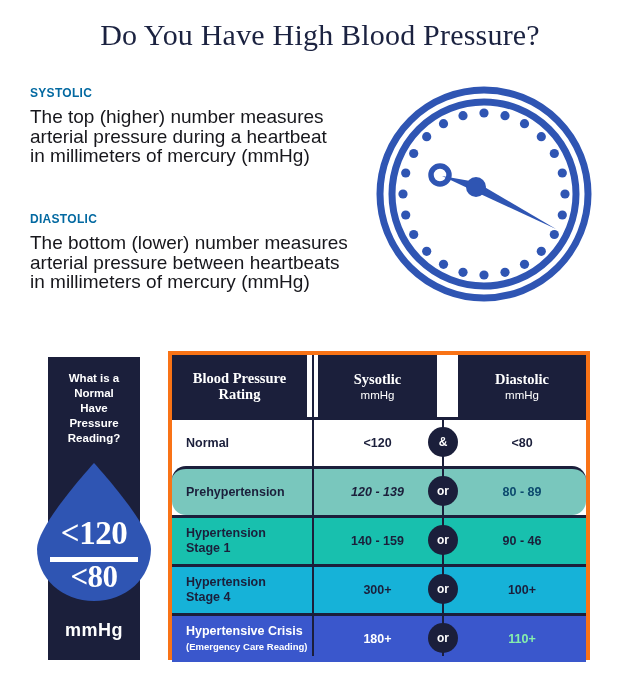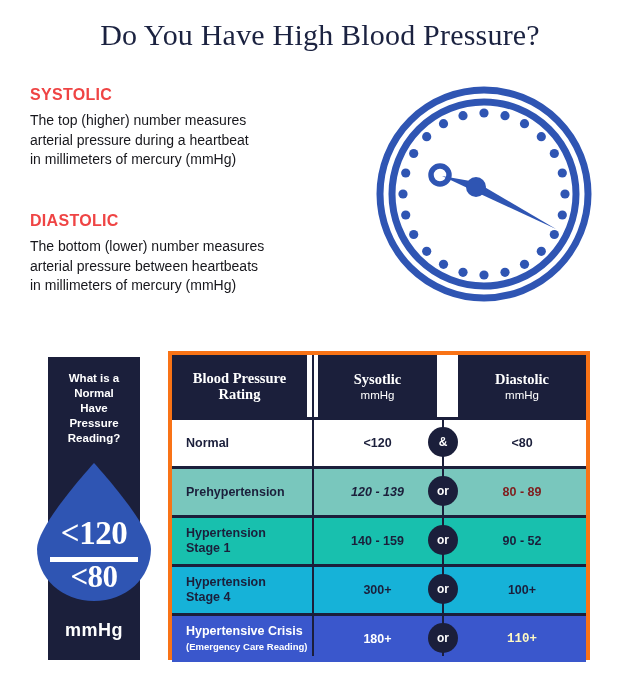--- a/index.html
+++ b/index.html
@@ -29,28 +29,28 @@
     letter-spacing: 0.2px;
     white-space: nowrap;
   }
 
   
   .def-block { position: absolute; left: 30px; }
   .def-block.systolic  { top: 86px; }
   .def-block.diastolic { top: 212px; }
 
   .def-heading {
-    font-size: 16px;
-    font-weight: bold;
-    color: #ef4444;
+    font-size: 12px;
+    font-weight: bold;
+    color: #0369a1;
     letter-spacing: 0.3px;
     margin: 0 0 7px 0;
   }
   .def-body {
-    font-size: 14px;
+    font-size: 19px;
     line-height: 19.5px;
     color: #17171c;
     margin: 0;
     max-width: 320px;
   }
   .def-body div { white-space: nowrap; }
 
   
   .gauge {
     position: absolute;
@@ -361,39 +361,39 @@
     <div class="trow" style="background: rgb(255, 255, 255);">
       <div class="cell c1" style="color: rgb(27, 31, 59);">
         <div class="stack">
           <div>Normal</div>
         </div>
       </div>
       <div class="cell c2" style="color: rgb(27, 31, 59);">&lt;120</div>
       <div class="cell c3" style="color: rgb(27, 31, 59);">&lt;80</div>
     </div>
 
-    <div class="trow" style="background: rgb(121, 199, 189);">
+    <div class="trow" style="background: rgb(121, 199, 189); border-radius: 14px;">
       <div class="cell c1" style="color: rgb(27, 31, 59);">
         <div class="stack">
           <div>Prehypertension</div>
         </div>
       </div>
       <div class="cell c2" style="color: rgb(27, 31, 59); font-style: italic;">120 - 139</div>
-      <div class="cell c3" style="color: #7f1d1d;">80 - 89</div>
+      <div class="cell c3" style="color: #0c4a6e;">80 - 89</div>
     </div>
 
     <div class="trow" style="background: rgb(24, 192, 174);">
       <div class="cell c1" style="color: rgb(27, 31, 59);">
         <div class="stack">
           <div>Hypertension</div>
           <div>Stage 1</div>
         </div>
       </div>
       <div class="cell c2" style="color: rgb(27, 31, 59);">140 - 159</div>
-      <div class="cell c3" style="color: rgb(27, 31, 59);">90 - 52</div>
+      <div class="cell c3" style="color: rgb(27, 31, 59);">90 - 46</div>
     </div>
 
     <div class="trow" style="background: rgb(22, 178, 216);">
       <div class="cell c1" style="color: rgb(27, 31, 59);">
         <div class="stack">
           <div>Hypertension</div>
           <div>Stage 4</div>
         </div>
       </div>
       <div class="cell c2" style="color: rgb(27, 31, 59);">300+</div>
@@ -401,21 +401,21 @@
     </div>
 
     <div class="trow" style="background: rgb(58, 87, 204);">
       <div class="cell c1" style="color: rgb(255, 255, 255);">
         <div class="stack">
           <div>Hypertensive Crisis</div>
           <div class="sub">(Emergency Care Reading)</div>
         </div>
       </div>
       <div class="cell c2" style="color: rgb(255, 255, 255);">180+</div>
-      <div class="cell c3" style="color: #fef9c3; font-family: Liberation Mono, monospace;">110+</div>
+      <div class="cell c3" style="color: #86efac;">110+</div>
     </div>
 
     <div class="col-divider"></div>
     <div class="center-line"></div>
     <div class="center-notch"></div>
 
     <div class="badge" style="top: 71.5px;">&amp;</div>
     <div class="badge" style="top: 120.5px;">or</div>
     <div class="badge" style="top: 169.5px;">or</div>
     <div class="badge" style="top: 218.5px;">or</div>

